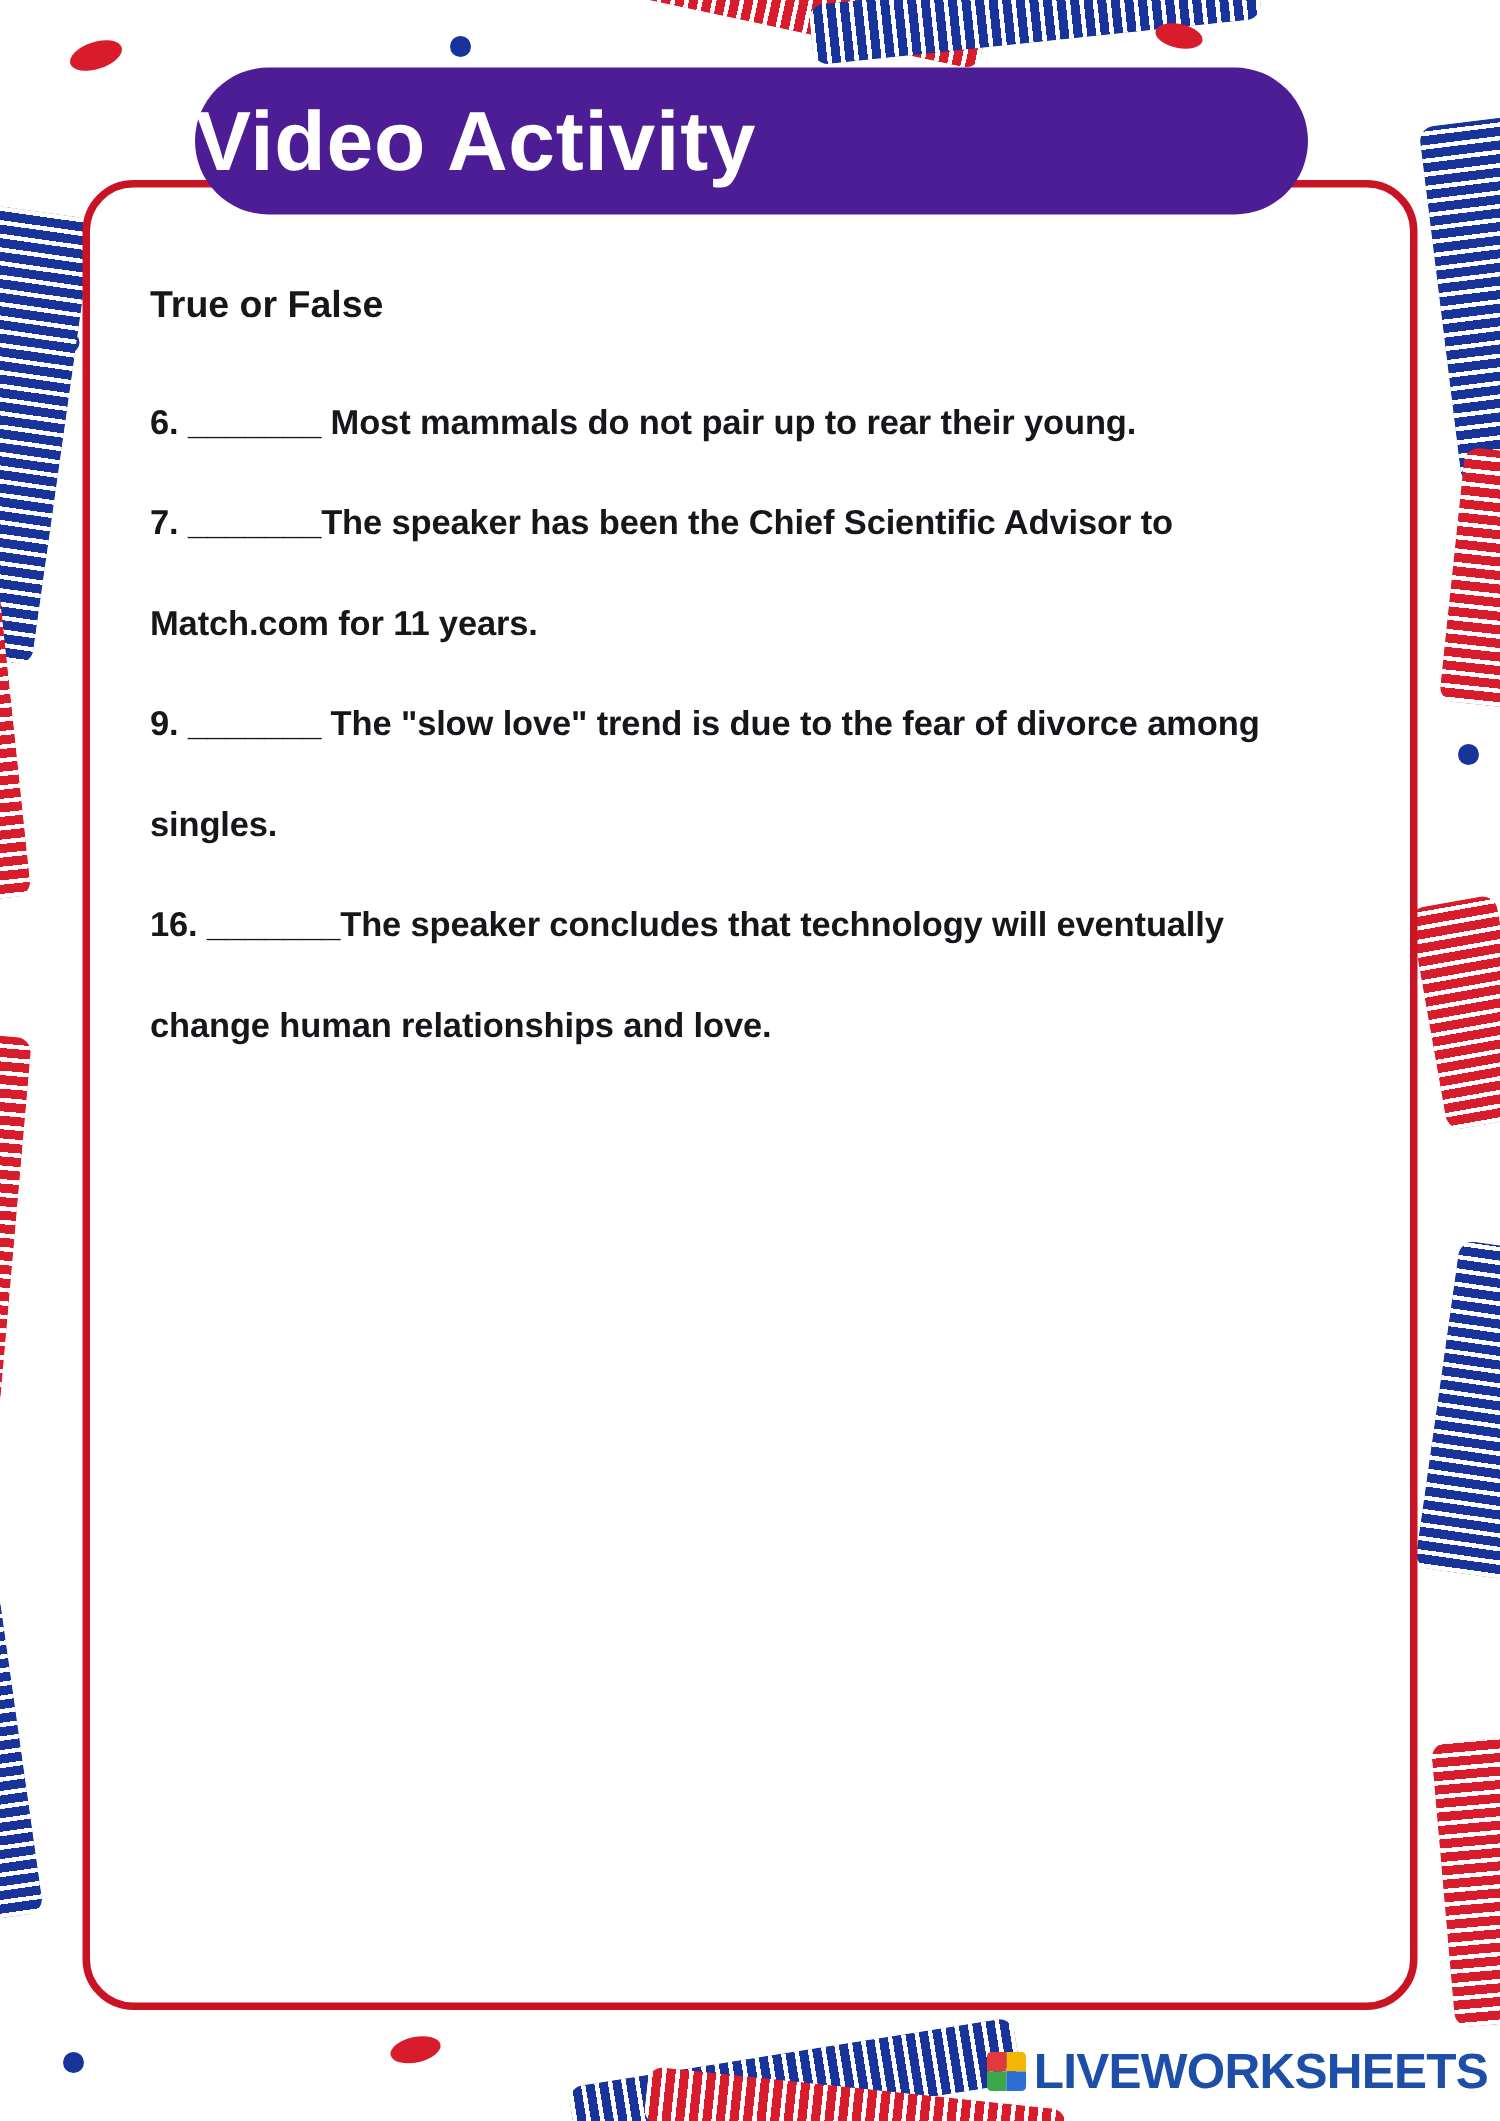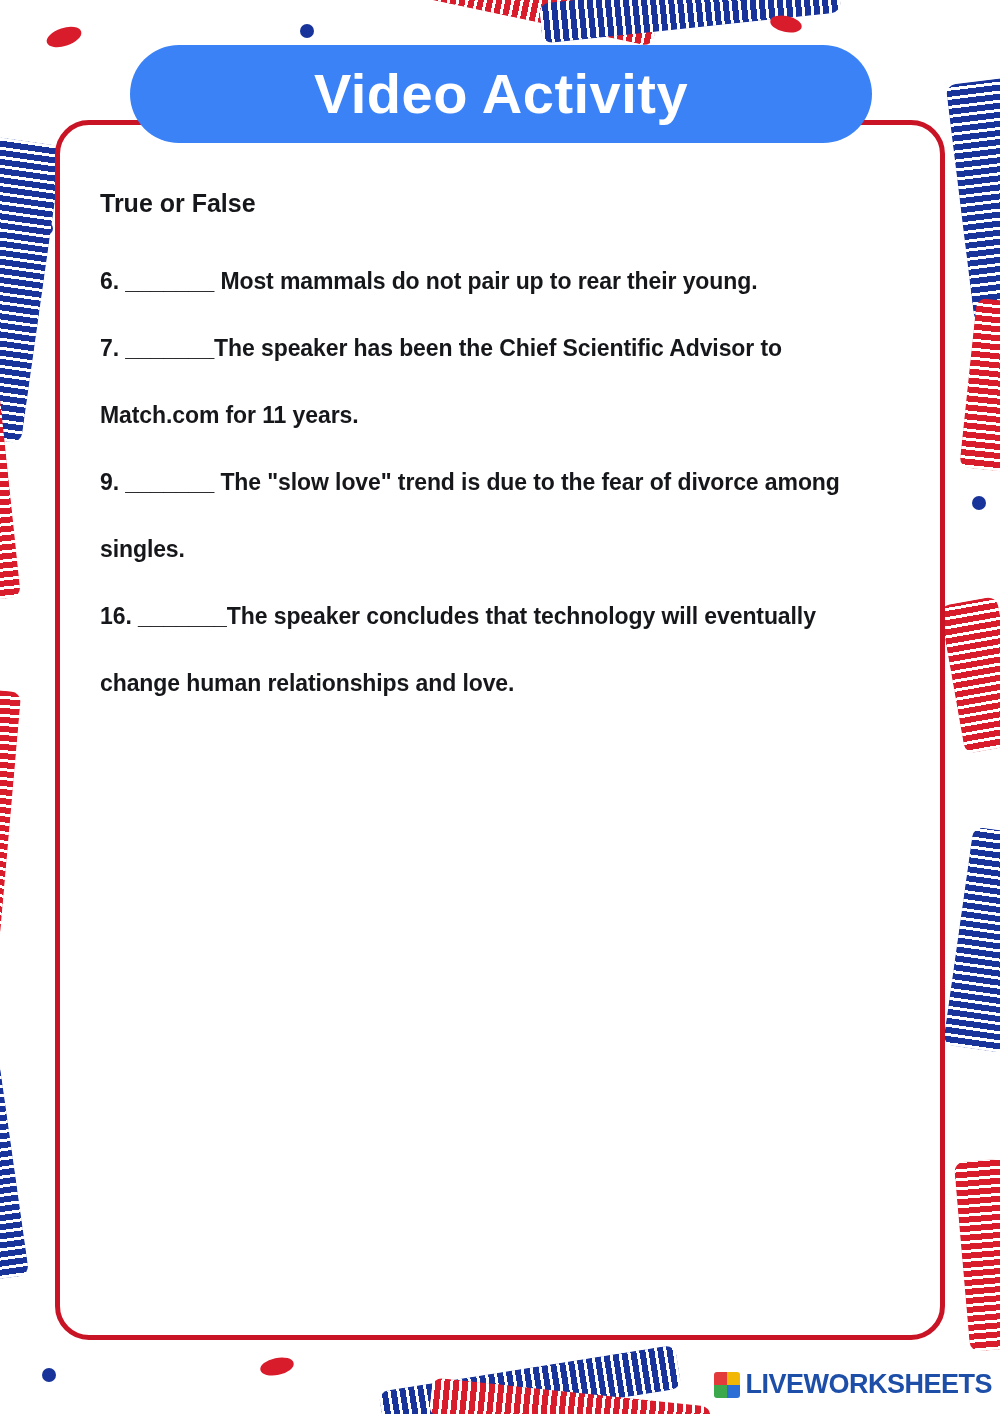--- a/index.html
+++ b/index.html
@@ -64,26 +64,26 @@
     z-index: 2;
     box-sizing: border-box;
   }
 
   .title-pill {
     position: absolute;
     left: 130px;
     top: 45px;
     width: 742px;
     height: 98px;
-    background: #3b82f6;
+    background: #4c1d95;
     border-radius: 49px;
     z-index: 3;
     display: flex;
     align-items: center;
-    justify-content: center;
+    justify-content: flex-start;
   }
   .title-pill .title-text {
     color: #ffffff;
     font-size: 56px;
     font-weight: bold;
     letter-spacing: 0.5px;
     line-height: 1;
   }
 
   .content {
@@ -129,21 +129,21 @@
     overflow: hidden;
     margin-right: 3px;
   }
   .brand-mark i { display: block; }
   .brand-mark i:nth-child(1) { background: #e23a3a; }
   .brand-mark i:nth-child(2) { background: #f2b705; }
   .brand-mark i:nth-child(3) { background: #3aa84b; }
   .brand-mark i:nth-child(4) { background: #2b6fd6; }
   .brand-text {
     color: #1d4ea8;
-    font-size: 27px;
+    font-size: 33px;
     font-weight: bold;
     letter-spacing: -0.5px;
   }
 </style>
 </head>
 <body>
 
 <div class="bg-layer">
 
   <div class="stick hatch-red" style="left:360px;top:-30px;width:300px;height:46px;transform:rotate(12deg);"></div>

